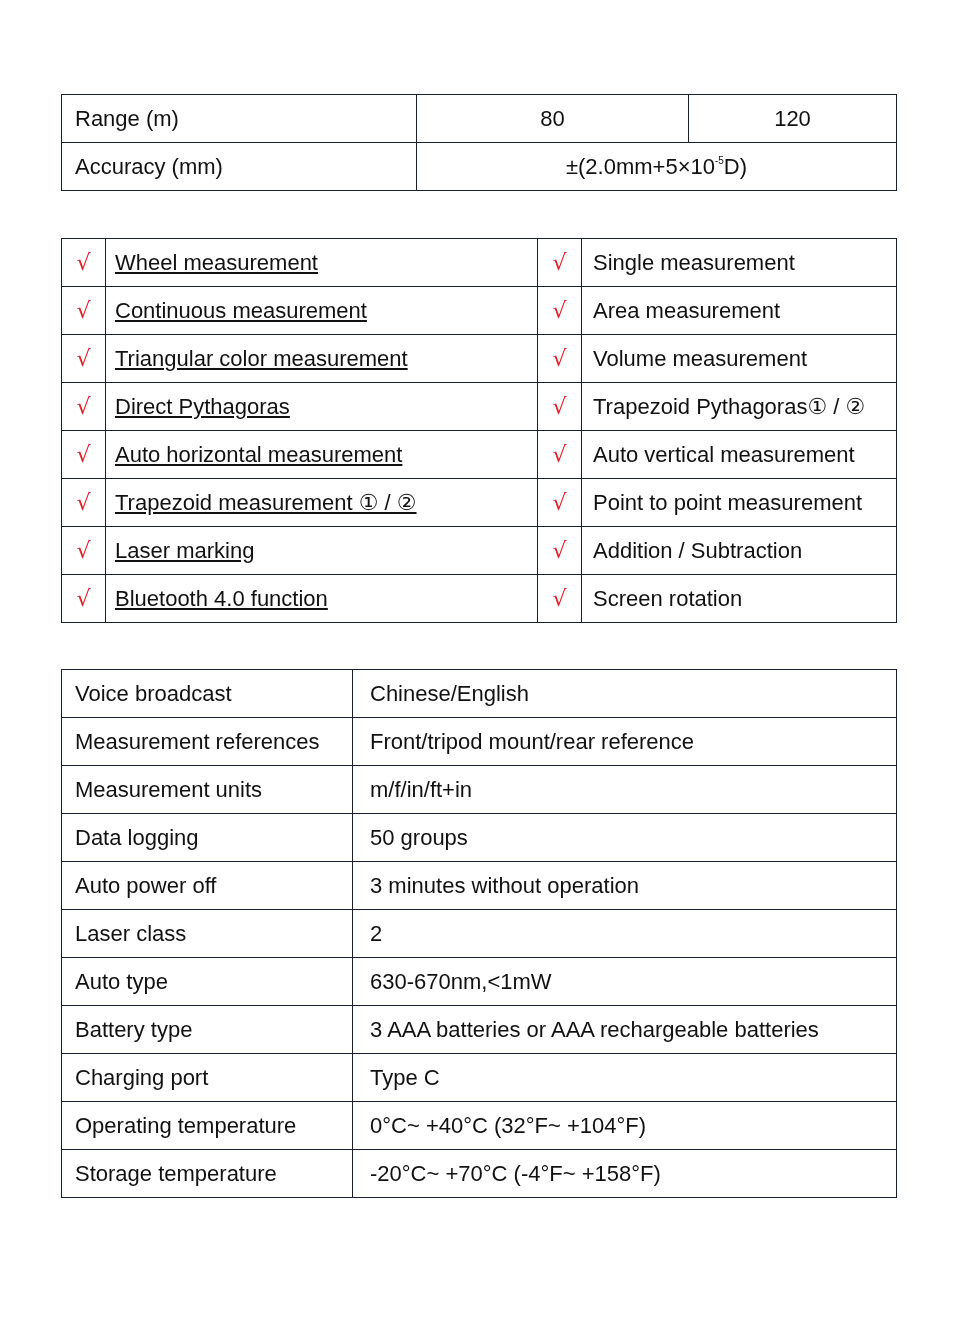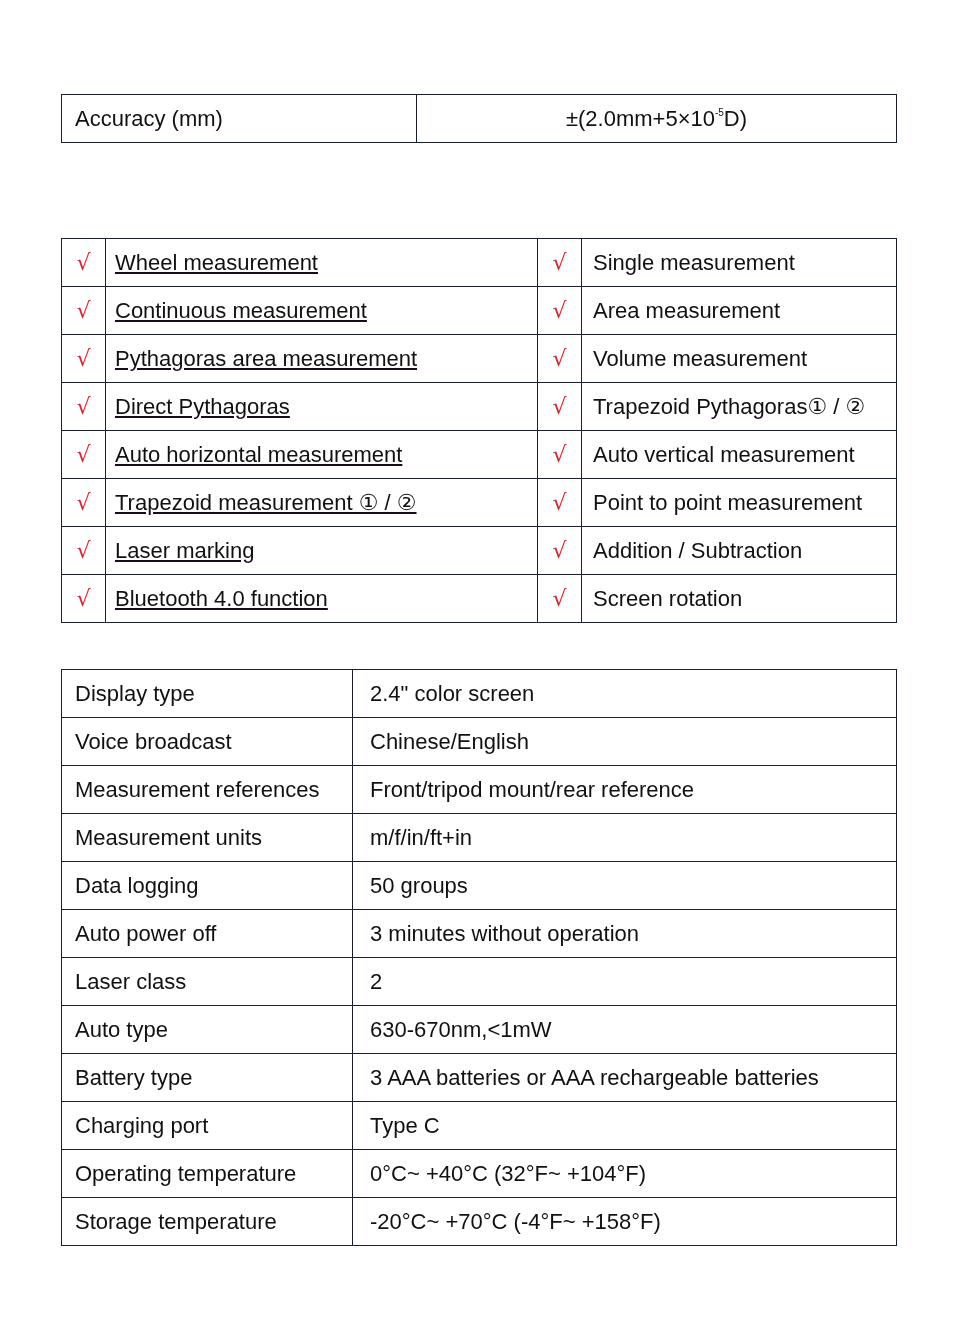--- a/index.html
+++ b/index.html
@@ -16,20 +16,25 @@
   #t2 td.f2 { padding-left: 11px; }
   #t3 { top: 669px; }
   #t3 td.lbl { width: 277px; padding-left: 13px; }
   #t3 td.val { padding-left: 17px; }
 </style>
 </head>
 <body>
 
 <table id="t1">
   <tbody>
+      <tr>
+    <td class="lbl">Range (m)</td>
+    <td class="c" style="width:271px">80</td>
+    <td class="c">120</td>
+  </tr>
   <tr>
     <td class="lbl">Accuracy (mm)</td>
     <td class="c" colspan="2"><span>±(2.0mm+5×10</span><sup>-5</sup><span>D)</span></td>
   </tr>
 </tbody>
   </table>
 
 <table id="t2">
   <tbody id="feat-body">
       <tr>
@@ -39,21 +44,21 @@
         <td class="f2">Single measurement</td>
       </tr>
       <tr>
         <td class="chk">√</td>
         <td class="f1">Continuous measurement</td>
         <td class="chk">√</td>
         <td class="f2">Area measurement</td>
       </tr>
       <tr>
         <td class="chk">√</td>
-        <td class="f1">Pythagoras area measurement</td>
+        <td class="f1">Triangular color measurement</td>
         <td class="chk">√</td>
         <td class="f2">Volume measurement</td>
       </tr>
       <tr>
         <td class="chk">√</td>
         <td class="f1">Direct Pythagoras</td>
         <td class="chk">√</td>
         <td class="f2">Trapezoid Pythagoras① / ②</td>
       </tr>
       <tr>
@@ -78,24 +83,20 @@
         <td class="chk">√</td>
         <td class="f1">Bluetooth 4.0 function</td>
         <td class="chk">√</td>
         <td class="f2">Screen rotation</td>
       </tr>
     </tbody>
 </table>
 
 <table id="t3">
   <tbody id="spec-body">
-      <tr>
-        <td class="lbl">Display type</td>
-        <td class="val">2.4" color screen</td>
-      </tr>
       <tr>
         <td class="lbl">Voice broadcast</td>
         <td class="val">Chinese/English</td>
       </tr>
       <tr>
         <td class="lbl">Measurement references</td>
         <td class="val">Front/tripod mount/rear reference</td>
       </tr>
       <tr>
         <td class="lbl">Measurement units</td>

